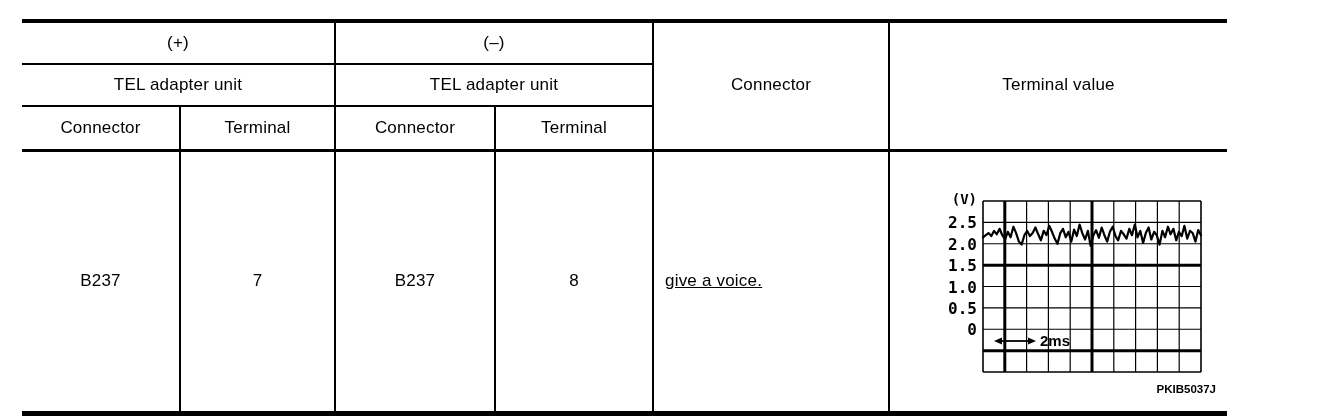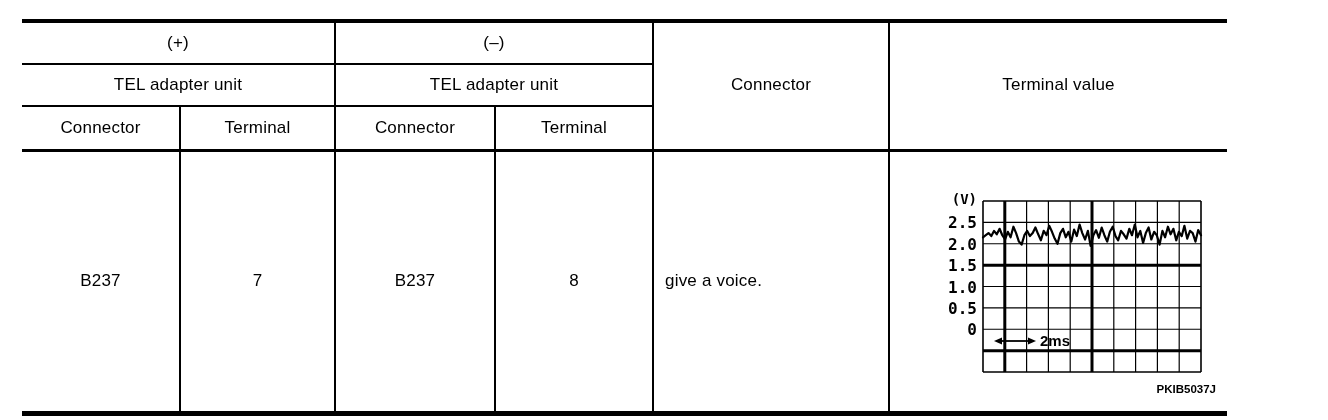--- a/index.html
+++ b/index.html
@@ -66,21 +66,21 @@
   <div class="cell" style="left:336px;top:107px;width:158px;height:42px;">Connector</div>
   <div class="cell" style="left:496px;top:107px;width:156px;height:42px;">Terminal</div>
 
   <div class="cell" style="left:654px;top:21px;width:234px;height:128px;">Connector</div>
   <div class="cell" style="left:890px;top:21px;width:337px;height:128px;">Terminal value</div>
 
   <div class="cell" style="left:22px;top:152px;width:157px;height:259px;">B237</div>
   <div class="cell" style="left:181px;top:152px;width:153px;height:259px;">7</div>
   <div class="cell" style="left:336px;top:152px;width:158px;height:259px;">B237</div>
   <div class="cell" style="left:496px;top:152px;width:156px;height:259px;">8</div>
-  <div class="cell left" style="left:654px;top:152px;width:234px;height:259px;">give a voice.</div>
+  <div class="cell left" style="left:654px;top:152px;width:234px;height:259px;text-decoration:underline;">give a voice.</div>
 
   <div class="scope">
     <svg width="292" height="214" viewBox="0 0 292 214" xmlns="http://www.w3.org/2000/svg">
       <g id="scope-grid">
           <line x1="48" y1="15" x2="48" y2="186" stroke="#000" stroke-width="1.6"></line>
           <line x1="69.8" y1="15" x2="69.8" y2="186" stroke="#000" stroke-width="3"></line>
           <line x1="91.6" y1="15" x2="91.6" y2="186" stroke="#000" stroke-width="1.2"></line>
           <line x1="113.4" y1="15" x2="113.4" y2="186" stroke="#000" stroke-width="1.2"></line>
           <line x1="135.2" y1="15" x2="135.2" y2="186" stroke="#000" stroke-width="1.2"></line>
           <line x1="157" y1="15" x2="157" y2="186" stroke="#000" stroke-width="3"></line>

